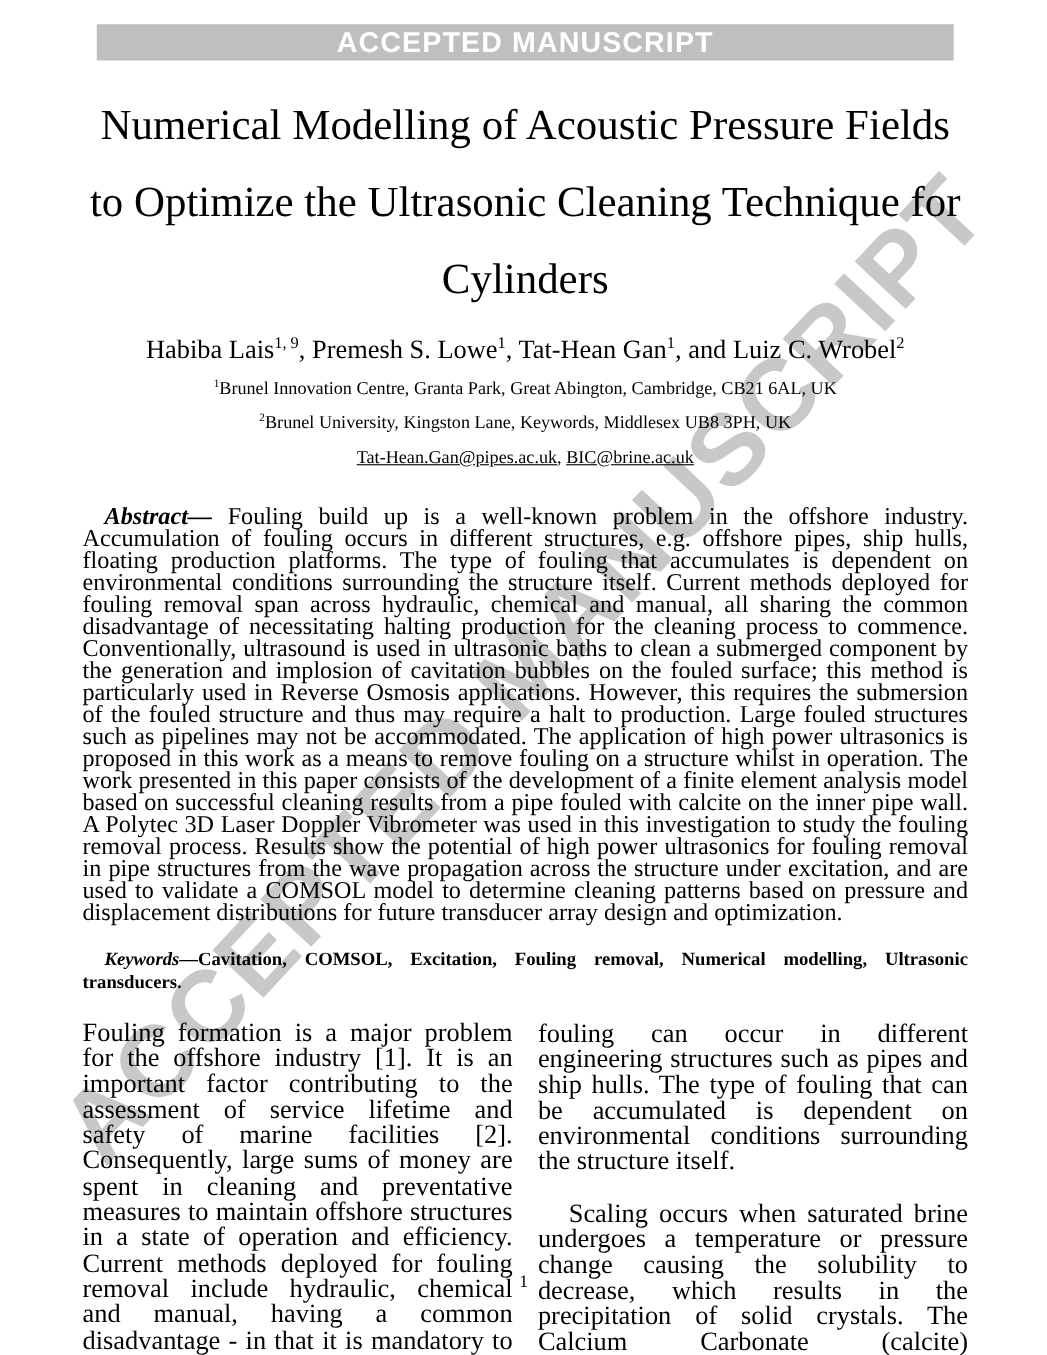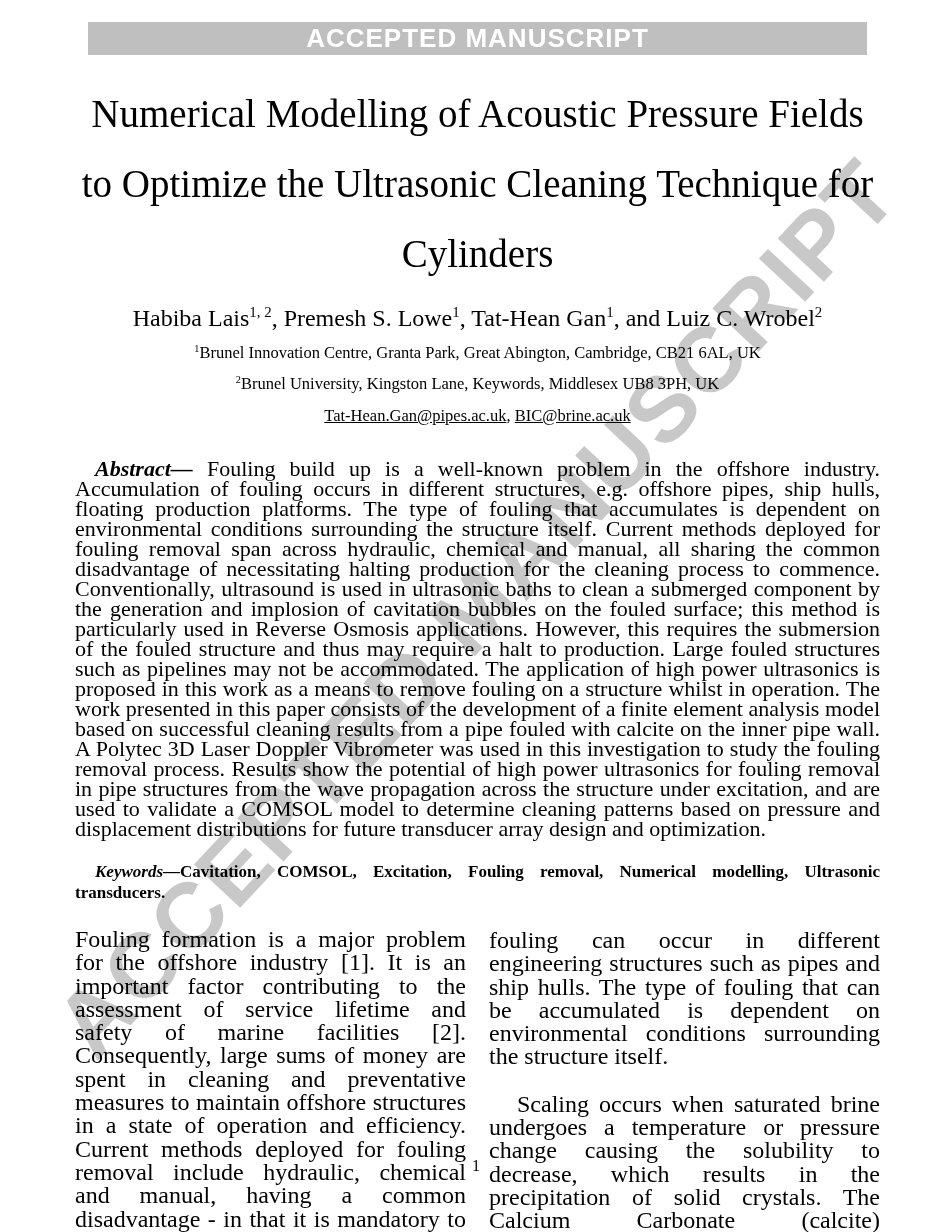--- a/index.html
+++ b/index.html
@@ -153,21 +153,21 @@
 
   <div class="content">
 
     <div class="banner">
       <span class="banner-text">ACCEPTED MANUSCRIPT</span>
     </div>
 
     <h1 class="paper-title">Numerical Modelling of Acoustic Pressure Fields to Optimize the Ultrasonic Cleaning Technique for Cylinders</h1>
 
     <div class="authors">
-      <span><span>Habiba Lais</span><sup>1, 2</sup></span><span><span>, Premesh S. Lowe</span><sup>1</sup></span><span><span>, Tat-Hean Gan</span><sup>1</sup></span><span><span>, and Luiz C. Wrobel</span><sup>2</sup></span>
+      <span><span>Habiba Lais</span><sup>1, 9</sup></span><span><span>, Premesh S. Lowe</span><sup>1</sup></span><span><span>, Tat-Hean Gan</span><sup>1</sup></span><span><span>, and Luiz C. Wrobel</span><sup>2</sup></span>
     </div>
 
     <div class="affiliation"><sup>1</sup><span>Brunel Innovation Centre, Granta Park, Great Abington, Cambridge, CB21 6AL, UK</span></div>
 
     <div class="affiliation"><sup>2</sup><span>Brunel University, Kingston Lane, Keywords, Middlesex UB8 3PH, UK</span></div>
 
     <div class="emails"><span class="email-link">Tat-Hean.Gan@pipes.ac.uk</span><span>, </span><span class="email-link">BIC@brine.ac.uk</span></div>
 
     <p class="abstract"><span class="abstract-label">Abstract—</span><span> Fouling build up is a well-known problem in the offshore industry. Accumulation of fouling occurs in different structures, e.g. offshore pipes, ship hulls, floating production platforms. The type of fouling that accumulates is dependent on environmental conditions surrounding the structure itself. Current methods deployed for fouling removal span across hydraulic, chemical and manual, all sharing the common disadvantage of necessitating halting production for the cleaning process to commence. Conventionally, ultrasound is used in ultrasonic baths to clean a submerged component by the generation and implosion of cavitation bubbles on the fouled surface; this method is particularly used in Reverse Osmosis applications. However, this requires the submersion of the fouled structure and thus may require a halt to production. Large fouled structures such as pipelines may not be accommodated. The application of high power ultrasonics is proposed in this work as a means to remove fouling on a structure whilst in operation. The work presented in this paper consists of the development of a finite element analysis model based on successful cleaning results from a pipe fouled with calcite on the inner pipe wall. A Polytec 3D Laser Doppler Vibrometer was used in this investigation to study the fouling removal process. Results show the potential of high power ultrasonics for fouling removal in pipe structures from the wave propagation across the structure under excitation, and are used to validate a COMSOL model to determine cleaning patterns based on pressure and displacement distributions for future transducer array design and optimization.</span></p>
 

